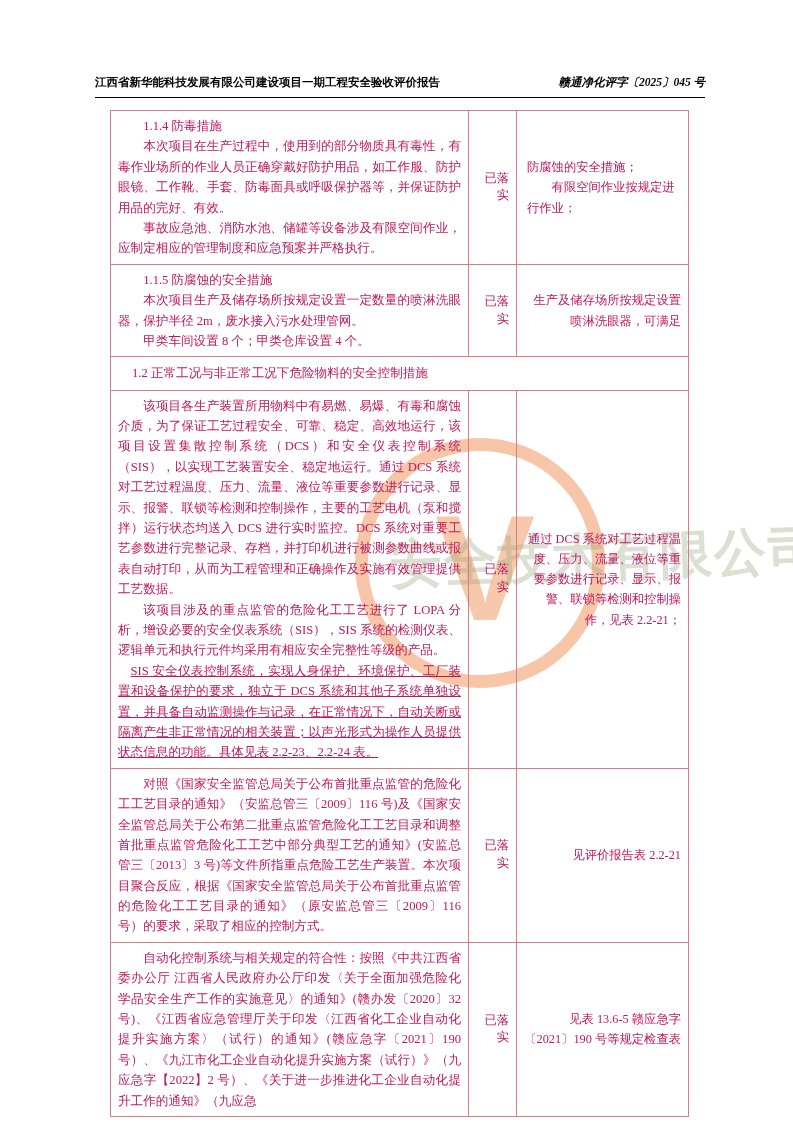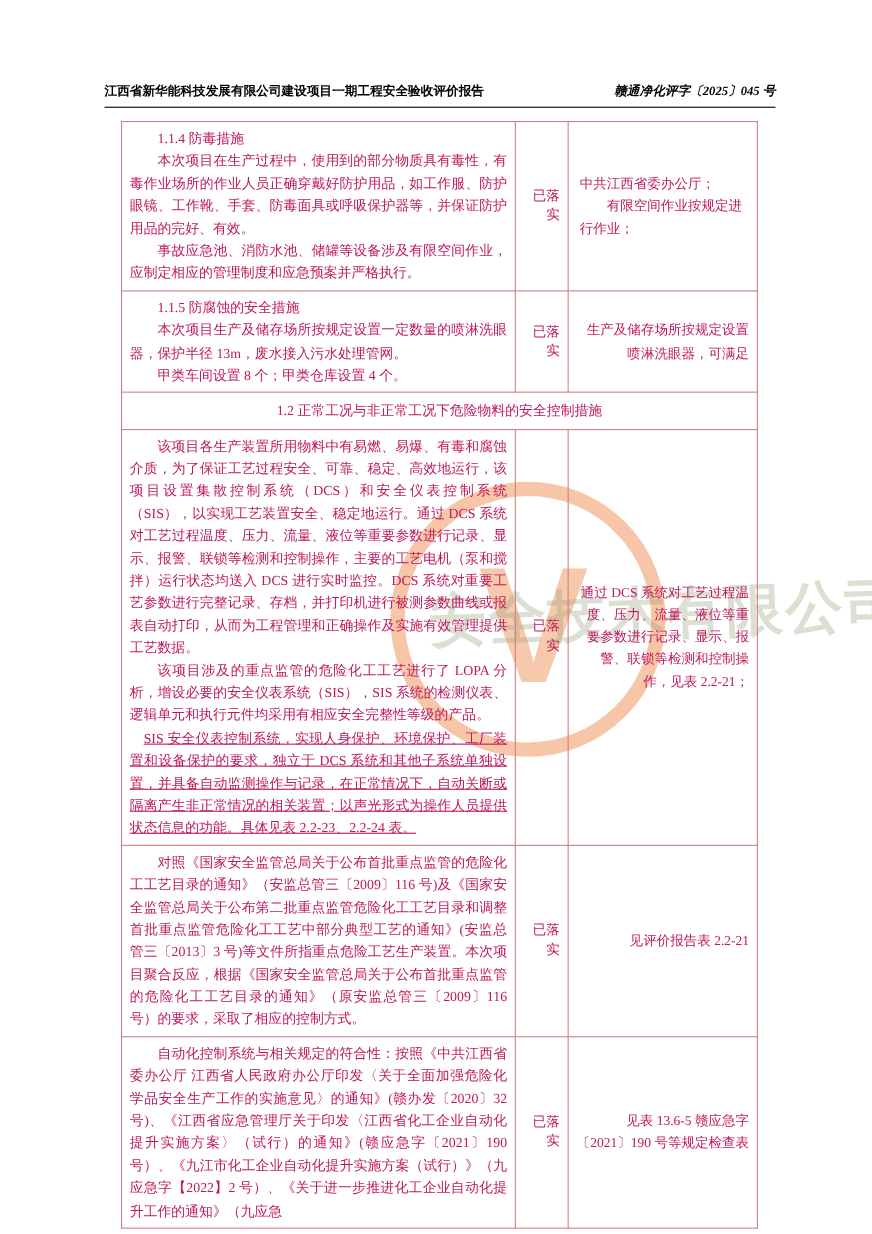--- a/index.html
+++ b/index.html
@@ -124,21 +124,20 @@
     text-align: right;
     vertical-align: middle;
     font-size: 12.3px;
     line-height: 1.65;
   }
   td.c-note.left {
     text-align: left;
     padding-left: 10px;
   }
   td.c-span {
-    text-align: center;
     font-size: 12.6px;
     padding: 6px 21px;
   }
   .p { margin: 0; }
   .p-ind { text-indent: 2em; }
   .p-ind1 { text-indent: 1em; text-decoration: underline; }
 
   
   .footer {
     position: absolute;
@@ -175,29 +174,29 @@
     <tbody>
 
       <tr>
         <td class="c-main">
           <p class="p p-ind">1.1.4 防毒措施</p>
           <p class="p p-ind">本次项目在生产过程中，使用到的部分物质具有毒性，有毒作业场所的作业人员正确穿戴好防护用品，如工作服、防护眼镜、工作靴、手套、防毒面具或呼吸保护器等，并保证防护用品的完好、有效。</p>
           <p class="p p-ind">事故应急池、消防水池、储罐等设备涉及有限空间作业，应制定相应的管理制度和应急预案并严格执行。</p>
         </td>
         <td class="c-status">已落实</td>
         <td class="c-note left">
-          <p class="p">中共江西省委办公厅；</p>
+          <p class="p">防腐蚀的安全措施；</p>
           <p class="p p-ind">有限空间作业按规定进行作业；</p>
         </td>
       </tr>
 
       <tr>
         <td class="c-main">
           <p class="p p-ind">1.1.5 防腐蚀的安全措施</p>
-          <p class="p p-ind">本次项目生产及储存场所按规定设置一定数量的喷淋洗眼器，保护半径 13m，废水接入污水处理管网。</p>
+          <p class="p p-ind">本次项目生产及储存场所按规定设置一定数量的喷淋洗眼器，保护半径 2m，废水接入污水处理管网。</p>
           <p class="p p-ind">甲类车间设置 8 个；甲类仓库设置 4 个。</p>
         </td>
         <td class="c-status">已落实</td>
         <td class="c-note">生产及储存场所按规定设置喷淋洗眼器，可满足</td>
       </tr>
 
       <tr>
         <td class="c-span" colspan="3">1.2 正常工况与非正常工况下危险物料的安全控制措施</td>
       </tr>
 

